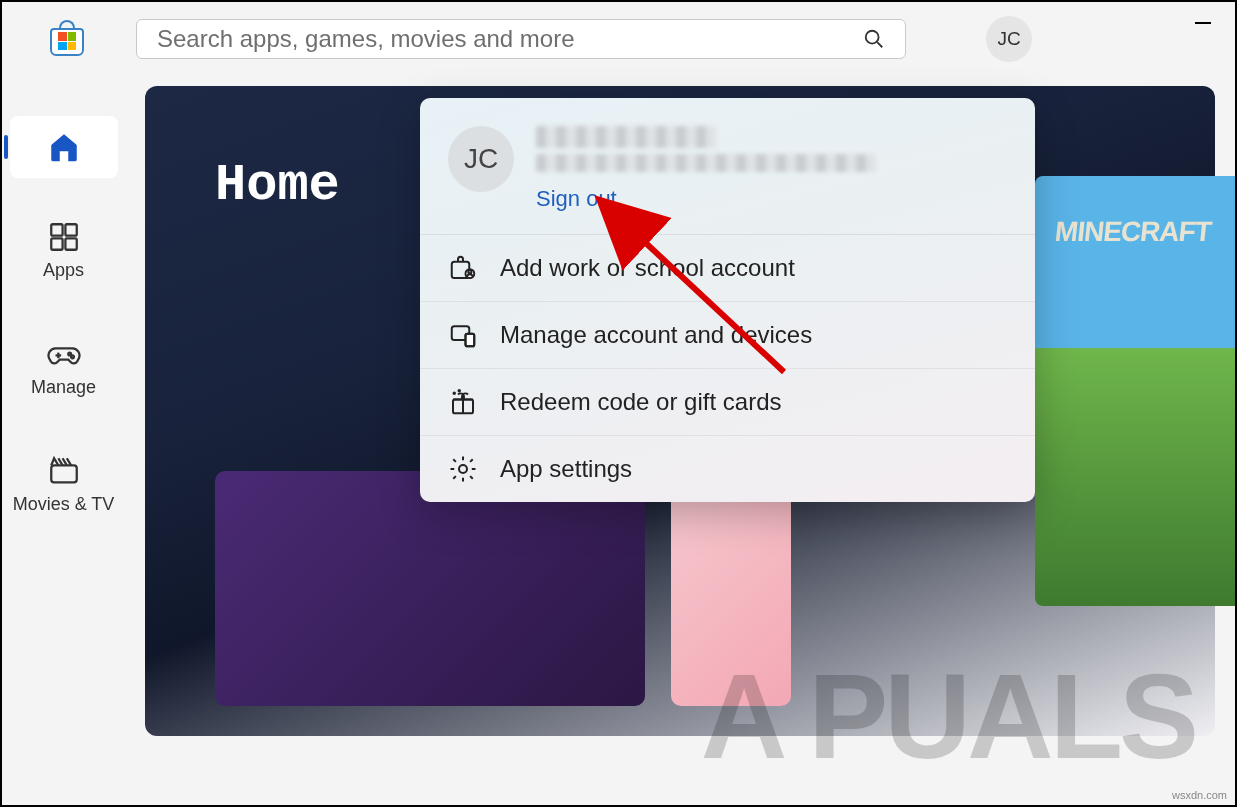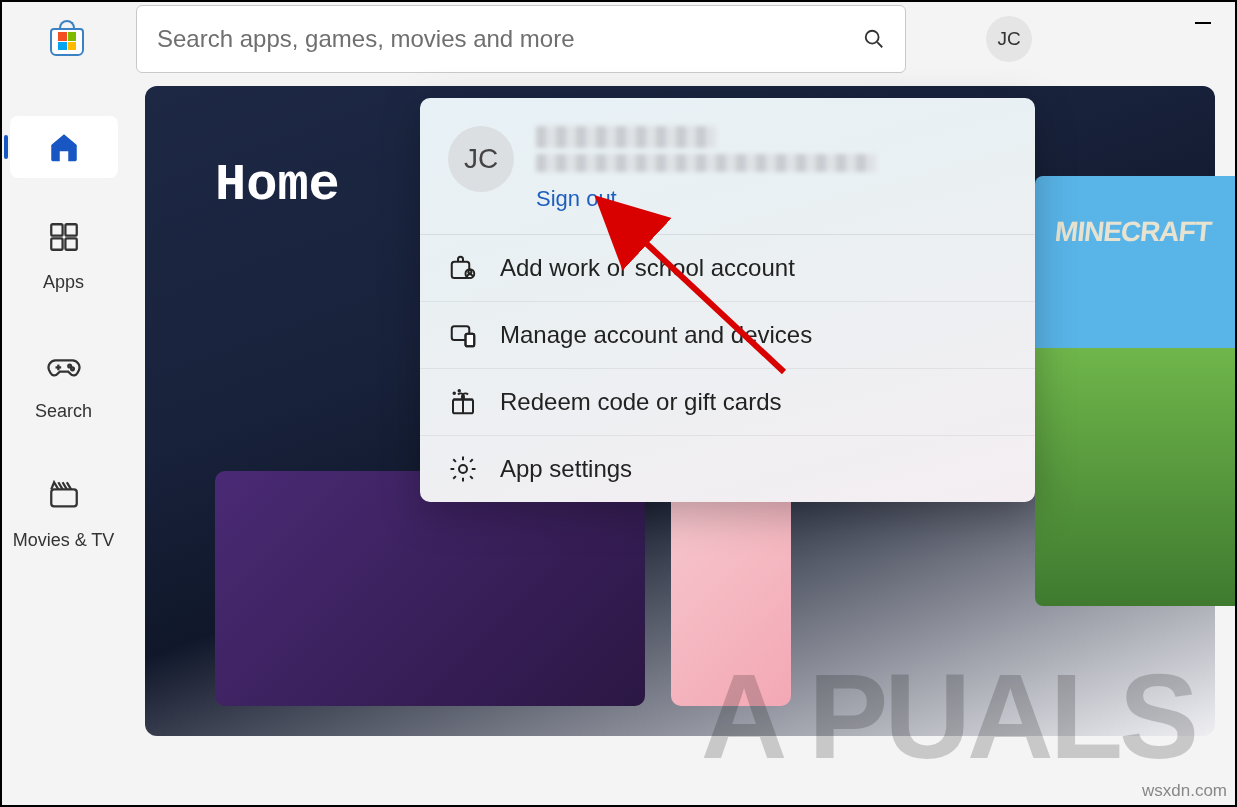--- a/index.html
+++ b/index.html
@@ -12,21 +12,21 @@
   }
   .logo-box { width: 110px; display:flex; justify-content:center; align-items:center;}
   .store-logo { width:34px; height:34px; position:relative;}
   .store-logo .bag { width:34px; height:28px; background:#fff; border:2px solid #3b82c4; border-radius:4px 4px 6px 6px; position:absolute; bottom:0;}
   .store-logo .handle{ width:16px; height:10px; border:2px solid #3b82c4; border-bottom:none; border-radius:8px 8px 0 0; position:absolute; top:-2px; left:9px;}
   .store-logo .tiles{position:absolute; bottom:6px; left:8px; width:18px; height:18px; display:grid; grid-template-columns:1fr 1fr; grid-template-rows:1fr 1fr; gap:1px;}
   .store-logo .t1{background:#f25022;} .store-logo .t2{background:#7fba00;}
   .store-logo .t3{background:#00a4ef;} .store-logo .t4{background:#ffb900;}
 
   .search-box {
-    flex: 1; max-width: 770px; height: 68px; margin-left: 14px;
+    flex: 1; max-width: 770px; height: 40px; margin-left: 14px;
     background: #fff; border: 1px solid #c9c9c9; border-radius: 6px;
     display: flex; align-items: center; padding: 0 20px;
   }
   .search-box input {
     flex: 1; border: none; outline: none; font-size: 24px; color:#333;
   }
   .search-box input::placeholder { color:#6f6f6f; }
   .search-icon { width:22px; height:22px; margin-left:10px; }
 
   .avatar {
@@ -37,21 +37,21 @@
 
   .win-controls { position:absolute; top:12px; right:24px; display:flex; gap:30px;}
   .minimize { width:16px; height:2px; background:#000; margin-top:8px;}
 
   
   .layout { display:flex; height: calc(100% - 74px); }
   .sidebar {
     width: 123px; background:#f4f4f5; display:flex; flex-direction:column;
     align-items:center; gap:28px; padding-top:40px;
   }
-  .nav-item { width:108px; display:flex; flex-direction:column; align-items:center; gap:18px; padding:14px 0; border-radius:8px; cursor:pointer; color:#333;}
+  .nav-item { width:108px; display:flex; flex-direction:column; align-items:center; gap:6px; padding:14px 0; border-radius:8px; cursor:pointer; color:#333;}
   .nav-item.active { background:#fff; position:relative;}
   .nav-item.active::before{content:""; position:absolute; left:-6px; top:30%; height:40%; width:4px; background:#1857c3; border-radius:4px;}
   .nav-item svg { width:34px; height:34px; }
   .nav-item.active svg { color:#1857c3; fill:#1857c3;}
   .nav-label { font-size:18px; }
 
   
   .main { flex:1; background:#f4f4f5; padding:10px 20px 20px 20px; position:relative; overflow:hidden;}
   .hero {
     width: 100%; height: 650px; border-radius:12px;
@@ -86,21 +86,21 @@
   .menu-item { display:flex; align-items:center; gap:22px; padding:18px 28px; font-size:24px; color:#222; border-bottom:1px solid rgba(0,0,0,.06); cursor:pointer;}
   .menu-item:last-child{border-bottom:none;}
   .menu-item .mi-icon{width:30px; height:30px; flex-shrink:0; color:#222;}
 
   
   .arrow { position:absolute; top:210px; left:612px; z-index:60; pointer-events:none;}
   .arrow svg{overflow:visible;}
 
   
   .watermark { position:absolute; bottom:20px; right:40px; font-size:120px; font-weight:700; color:rgba(0,0,0,.18); letter-spacing:-4px; z-index:5; user-select:none; pointer-events:none;}
-  .wsx { position:absolute; bottom:4px; right:8px; font-size:17px; color:#888; z-index:6;}
+  .wsx { position:absolute; bottom:4px; right:8px; font-size:11px; color:#888; z-index:6;}
 </style>
 </head>
 <body>
 
 <div class="header">
   <div class="logo-box">
     <div class="store-logo">
       <div class="handle"></div>
       <div class="bag"></div>
       <div class="tiles">
@@ -145,21 +145,21 @@
       <span class="nav-label">Apps</span>
     </div>
     <div class="nav-item">
       <svg viewBox="0 0 24 24" fill="none" stroke="currentColor" stroke-width="1.6">
         <path d="M6 8h12a5 5 0 0 1 4.5 7l-1 2a3 3 0 0 1-5 .5L15 16H9l-1.5 1.5a3 3 0 0 1-5-.5l-1-2A5 5 0 0 1 6 8Z"></path>
         <line x1="8" y1="11" x2="8" y2="15"></line>
           <line x1="6" y1="13" x2="10" y2="13"></line>
         <circle cx="16" cy="12" r="1"></circle>
           <circle cx="18" cy="14" r="1"></circle>
       </svg>
-      <span class="nav-label">Search</span>
+      <span class="nav-label">Manage</span>
     </div>
     <div class="nav-item">
       <svg viewBox="0 0 24 24" fill="none" stroke="currentColor" stroke-width="1.6">
         <rect x="3" y="8" width="18" height="12" rx="2"></rect>
         <path d="M3 8 5 3l3 5M8 3l3 5M11 3l3 5M14 3l3 5"></path>
       </svg>
       <span class="nav-label">Movies &amp; TV</span>
     </div>
   </nav>
 

